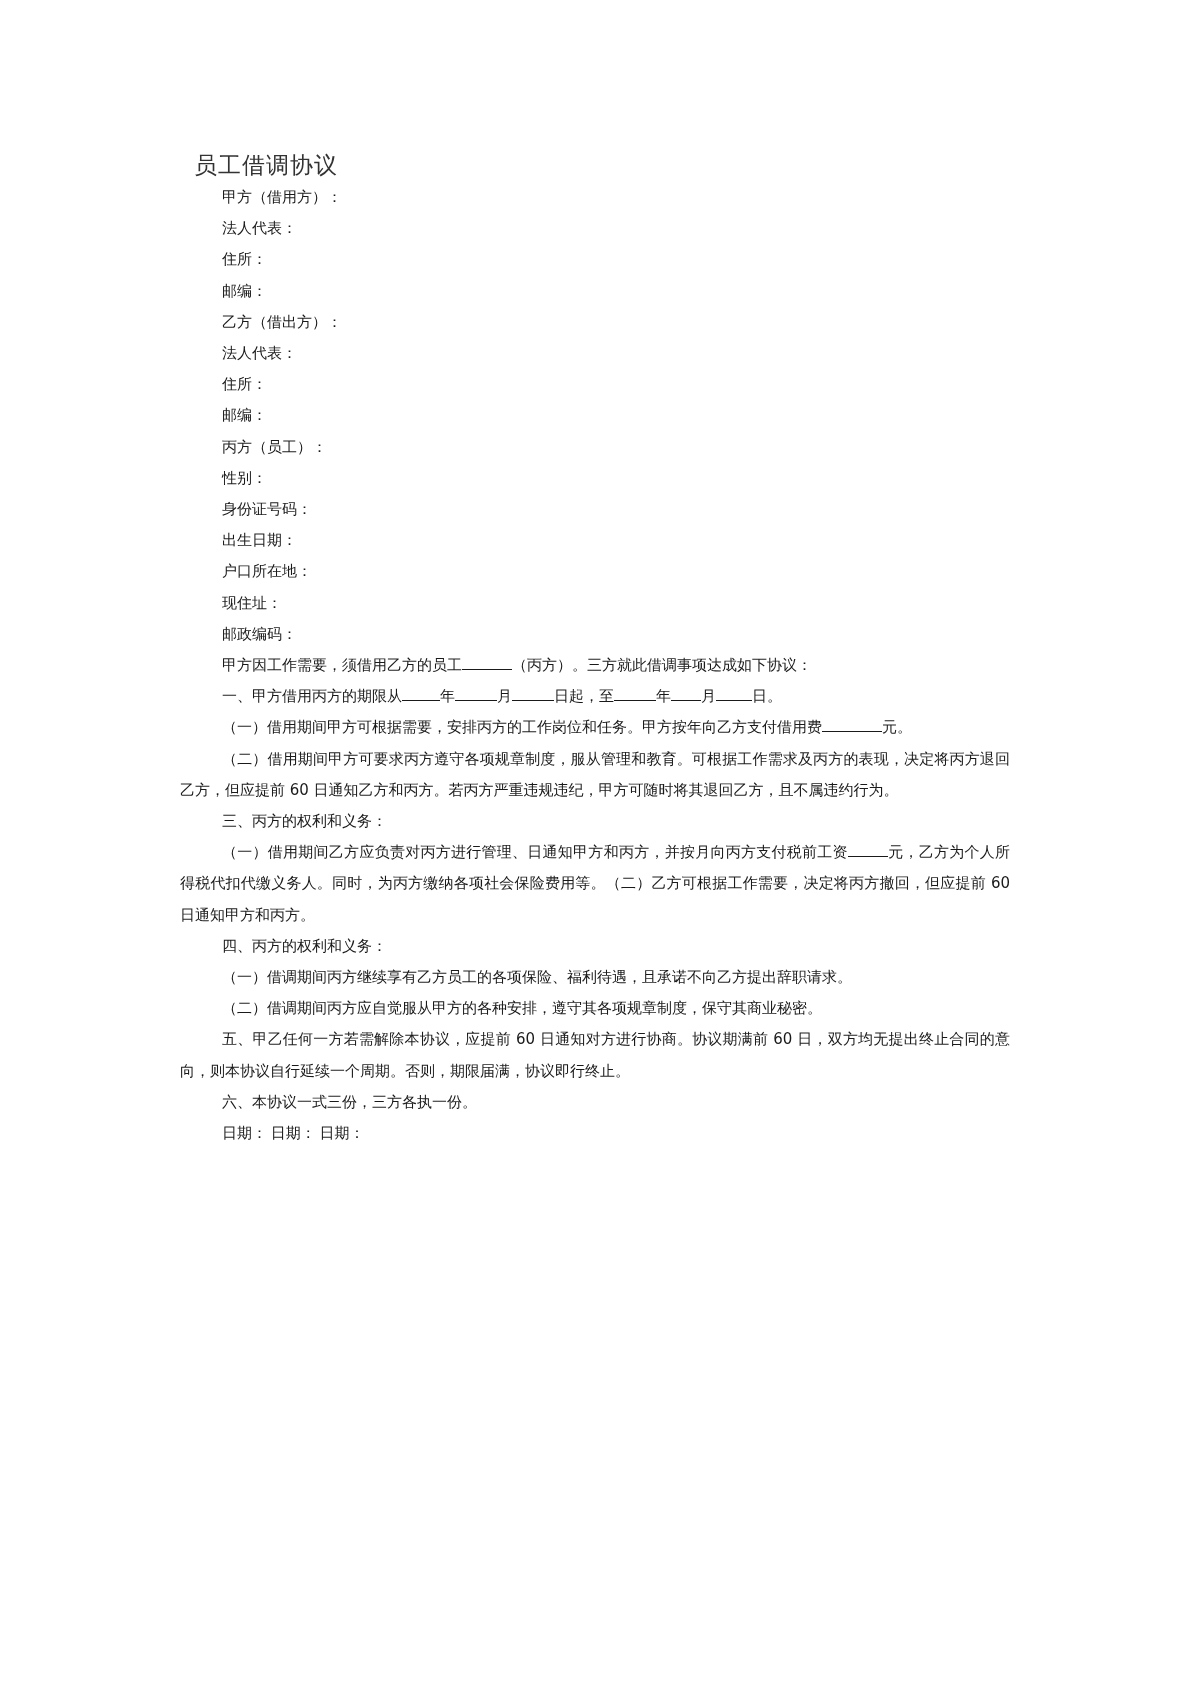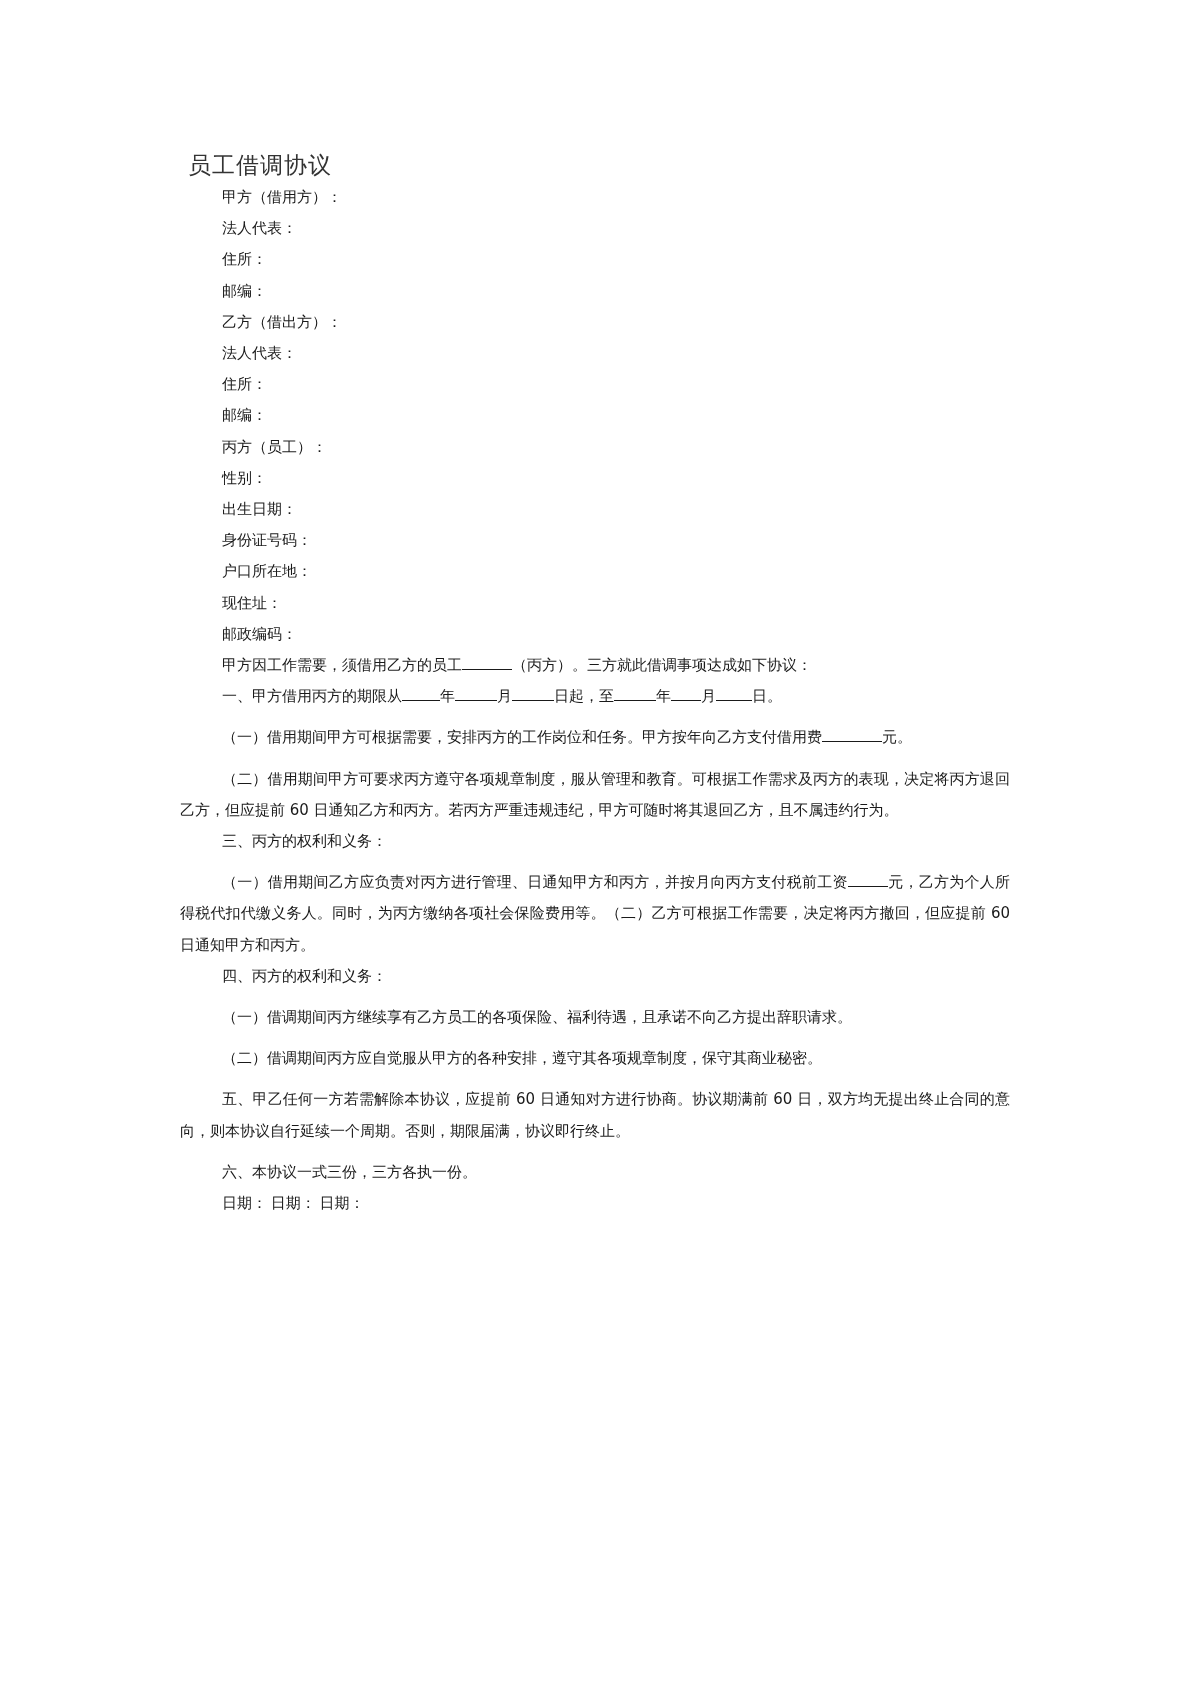--- a/index.html
+++ b/index.html
@@ -1,45 +1,45 @@
 <!DOCTYPE html>
 <html><head>
   <meta charset="utf-8">
   <style>
     html, body { margin: 0; padding: 0; background: #ffffff; }
     body { width: 1190px; height: 1683px; position: relative; overflow: hidden;
            font-family: "DejaVu Sans", "Liberation Sans", sans-serif; color: #1a1a1a; }
     .page { position: absolute; left: 180px; top: 150px; width: 830px; }
     .title { font-family: "DejaVu Serif", "Liberation Serif", serif; font-size: 23px;
-             color: #333; line-height: 30px; margin: 0 0 2px 8px; font-weight: normal; letter-spacing: 1px; }
+             color: #333; line-height: 30px; margin: 0 0 2px 14px; font-weight: normal; letter-spacing: 1px; }
     .line { font-size: 15px; line-height: 31.2px; white-space: pre; }
     .indent { padding-left: 42px; font-family: Liberation Serif, serif; }
-    .para { font-size: 15px; line-height: 31.2px; text-indent: 42px; text-align: justify; white-space: normal; margin-top: 10px; }
+    .para { font-size: 15px; line-height: 31.2px; text-indent: 42px; text-align: justify; white-space: normal; }
     .u { display: inline-block; border-bottom: 1px solid #1a1a1a; height: 14px; vertical-align: baseline; }
   </style>
 </head>
 <body>
 
 <div class="page">
   <div class="title">员工借调协议</div>
 
   <div class="line indent">甲方（借用方）：</div>
   <div class="line indent">法人代表：</div>
   <div class="line indent">住所：</div>
   <div class="line indent">邮编：</div>
 
   <div class="line indent">乙方（借出方）：</div>
   <div class="line indent">法人代表：</div>
   <div class="line indent">住所：</div>
   <div class="line indent">邮编：</div>
 
   <div class="line indent">丙方（员工）：</div>
   <div class="line indent">性别：</div>
+  <div class="line indent">身份证号码：</div>
   <div class="line indent">出生日期：</div>
-  <div class="line indent">身份证号码：</div>
   <div class="line indent">户口所在地：</div>
   <div class="line indent">现住址：</div>
   <div class="line indent">邮政编码：</div>
 
   <div class="line indent"><span>甲方因工作需要，须借用乙方的员工</span><span class="u" style="width:50px"></span><span>（丙方）。三方就此借调事项达成如下协议：</span></div>
 
   <div class="line indent"><span>一、甲方借用丙方的期限从</span><span class="u" style="width:38px"></span><span>年</span><span class="u" style="width:42px"></span><span>月</span><span class="u" style="width:42px"></span><span>日起，至</span><span class="u" style="width:42px"></span><span>年</span><span class="u" style="width:30px"></span><span>月</span><span class="u" style="width:36px"></span><span>日。</span></div>
 
   <div class="para"><span>（一）借用期间甲方可根据需要，安排丙方的工作岗位和任务。甲方按年向乙方支付借用费</span><span class="u" style="width:60px"></span><span>元。</span></div>
   <div class="para">（二）借用期间甲方可要求丙方遵守各项规章制度，服从管理和教育。可根据工作需求及丙方的表现，决定将丙方退回乙方，但应提前 60 日通知乙方和丙方。若丙方严重违规违纪，甲方可随时将其退回乙方，且不属违约行为。</div>

